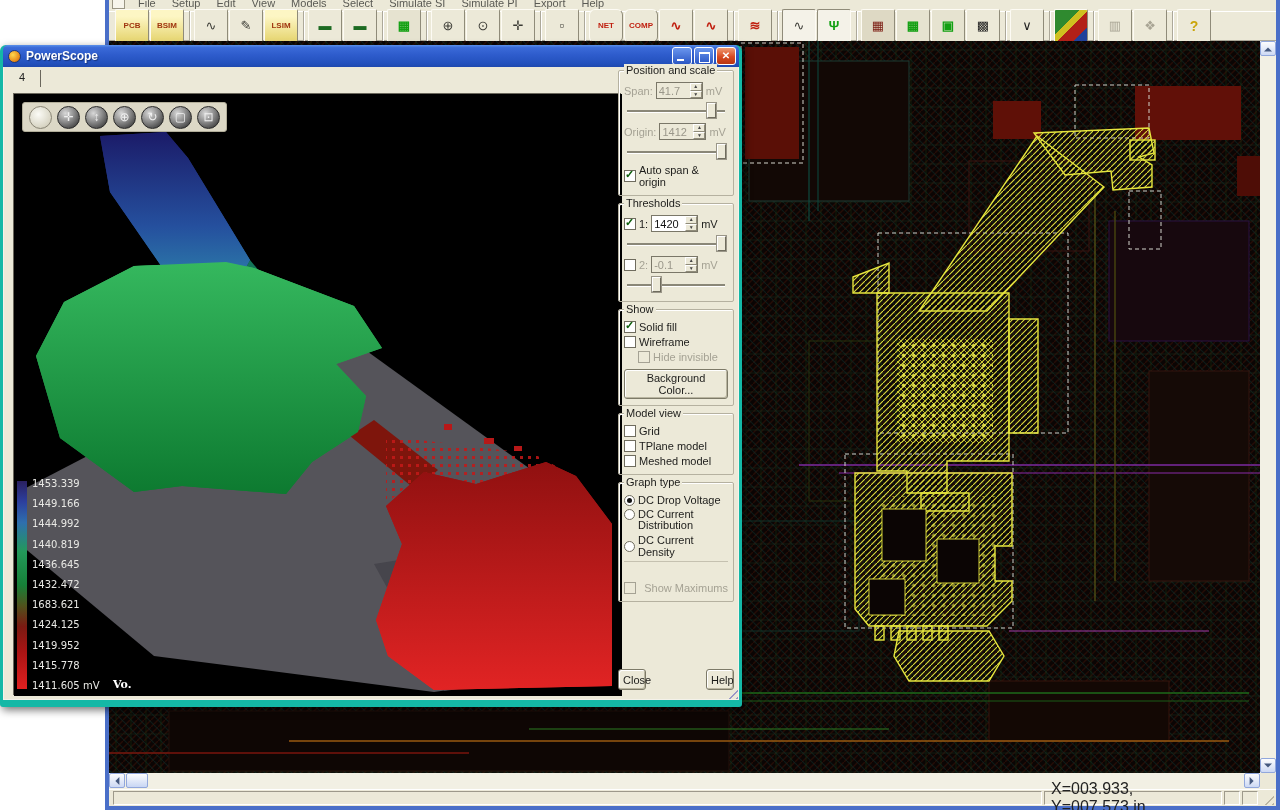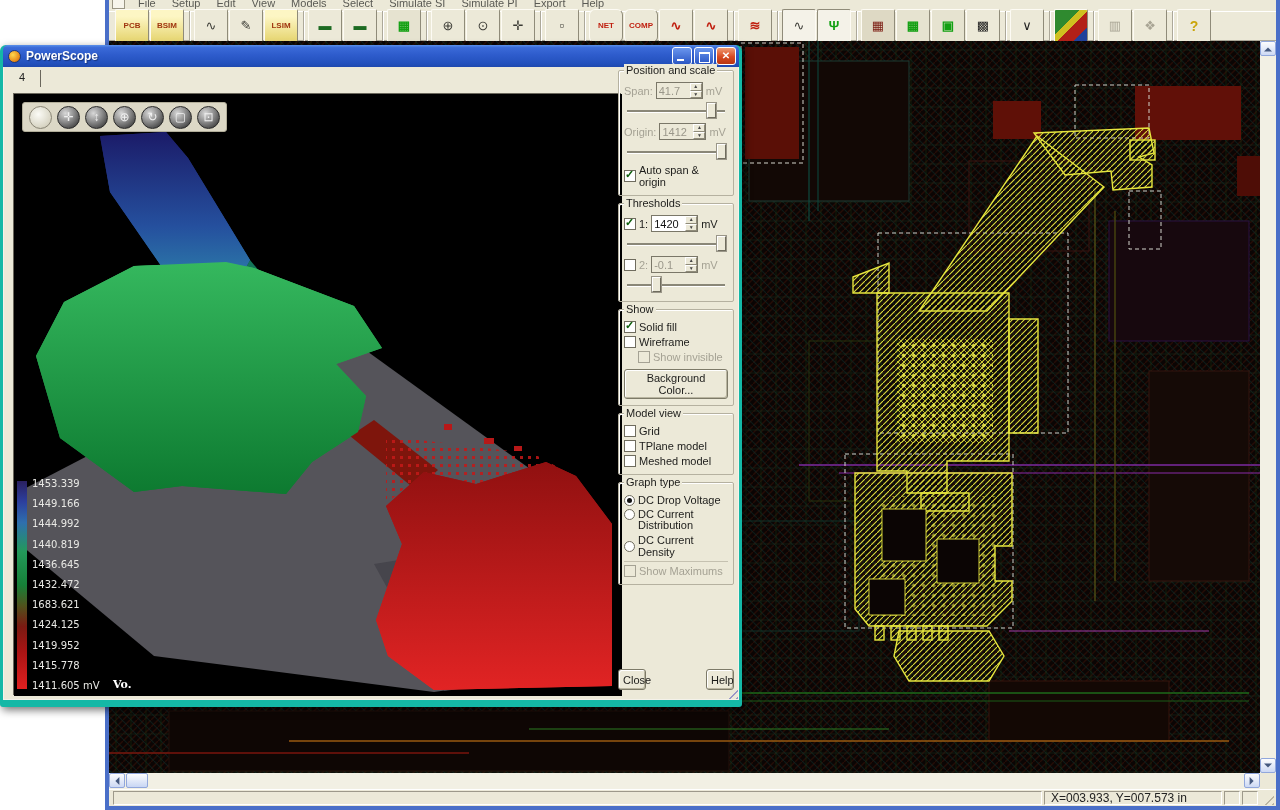--- a/index.html
+++ b/index.html
@@ -47,21 +47,21 @@
   .sbtn::after{content:"";position:absolute;left:50%;top:50%;border:4px solid transparent;}
   .sbtn.up::after{border-bottom-color:#44587e;transform:translate(-50%,-70%);}
   .sbtn.down::after{border-top-color:#44587e;transform:translate(-50%,-30%);}
   .sbtn.left::after{border-right-color:#44587e;transform:translate(-70%,-50%);}
   .sbtn.right::after{border-left-color:#44587e;transform:translate(-30%,-50%);}
   .hthumb{width:22px;height:15px;background:linear-gradient(180deg,#fdfdfd,#c8d6f4);
     border:1px solid #91a7dc;border-radius:2px;margin-left:1px;}
   .htrack{flex:1;}
 
   .statusbar{grid-column:1/3;grid-row:5;background:#ece9d8;border-top:1px solid #fff;
-    display:flex;align-items:stretch;gap:2px;padding:1px 2px 1px 4px;font-size:12px;color:#222;}
+    display:flex;align-items:stretch;gap:2px;padding:1px 2px 1px 4px;font-size:16px;color:#222;}
   .sp{border:1px solid;border-color:#9d998a #fff #fff #9d998a;padding:0 6px;display:flex;align-items:center;}
   .sp.long{flex:1;}
   .sp.coords{width:178px;flex:none;}
   .sp.tiny{width:16px;flex:none;padding:0;}
   .wgrip{width:14px;flex:none;background:
     repeating-linear-gradient(315deg,#b9b5a2 0 2px,transparent 2px 5px);
     clip-path:polygon(100% 0,100% 100%,0 100%);}
 
   
   .dialog{position:absolute;left:0;top:45px;width:742px;height:662px;
@@ -489,21 +489,21 @@
         <div class="row">
           <span class="cb checked"></span>
           <span>Solid fill</span>
         </div>
         <div class="row">
           <span class="cb"></span>
           <span>Wireframe</span>
         </div>
         <div class="row indent">
           <span class="cb dis"></span>
-          <span class="dis-t">Show invisible</span>
+          <span class="dis-t">Hide invisible</span>
         </div>
         <button class="xpbtn bgbtn">Background Color...</button>
       </div>
 
       <div class="grp">
         <span class="grp-t">Model view</span>
         <div class="row">
           <span class="cb"></span>
           <span>Grid</span>
         </div>
@@ -524,21 +524,21 @@
           <span>DC Drop Voltage</span>
         </div>
         <div class="row" style="align-items:flex-start;">
           <span class="rad"></span>
           <span class="two-line">DC Current Distribution</span>
         </div>
         <div class="row">
           <span class="rad"></span>
           <span>DC Current Density</span>
         </div>
-        <div class="row" style="border-top:1px solid #c5c1b0;padding-top:3px;">
+        <div class="row" style="border-top:1px solid #c5c1b0;padding-top:20px;justify-content:space-between;">
           <span class="cb dis"></span>
           <span class="dis-t">Show Maximums</span>
         </div>
       </div>
 
 
       <div class="bottom-btns">
         <button class="xpbtn">Close</button>
         <button class="xpbtn">Help</button>
       </div>

